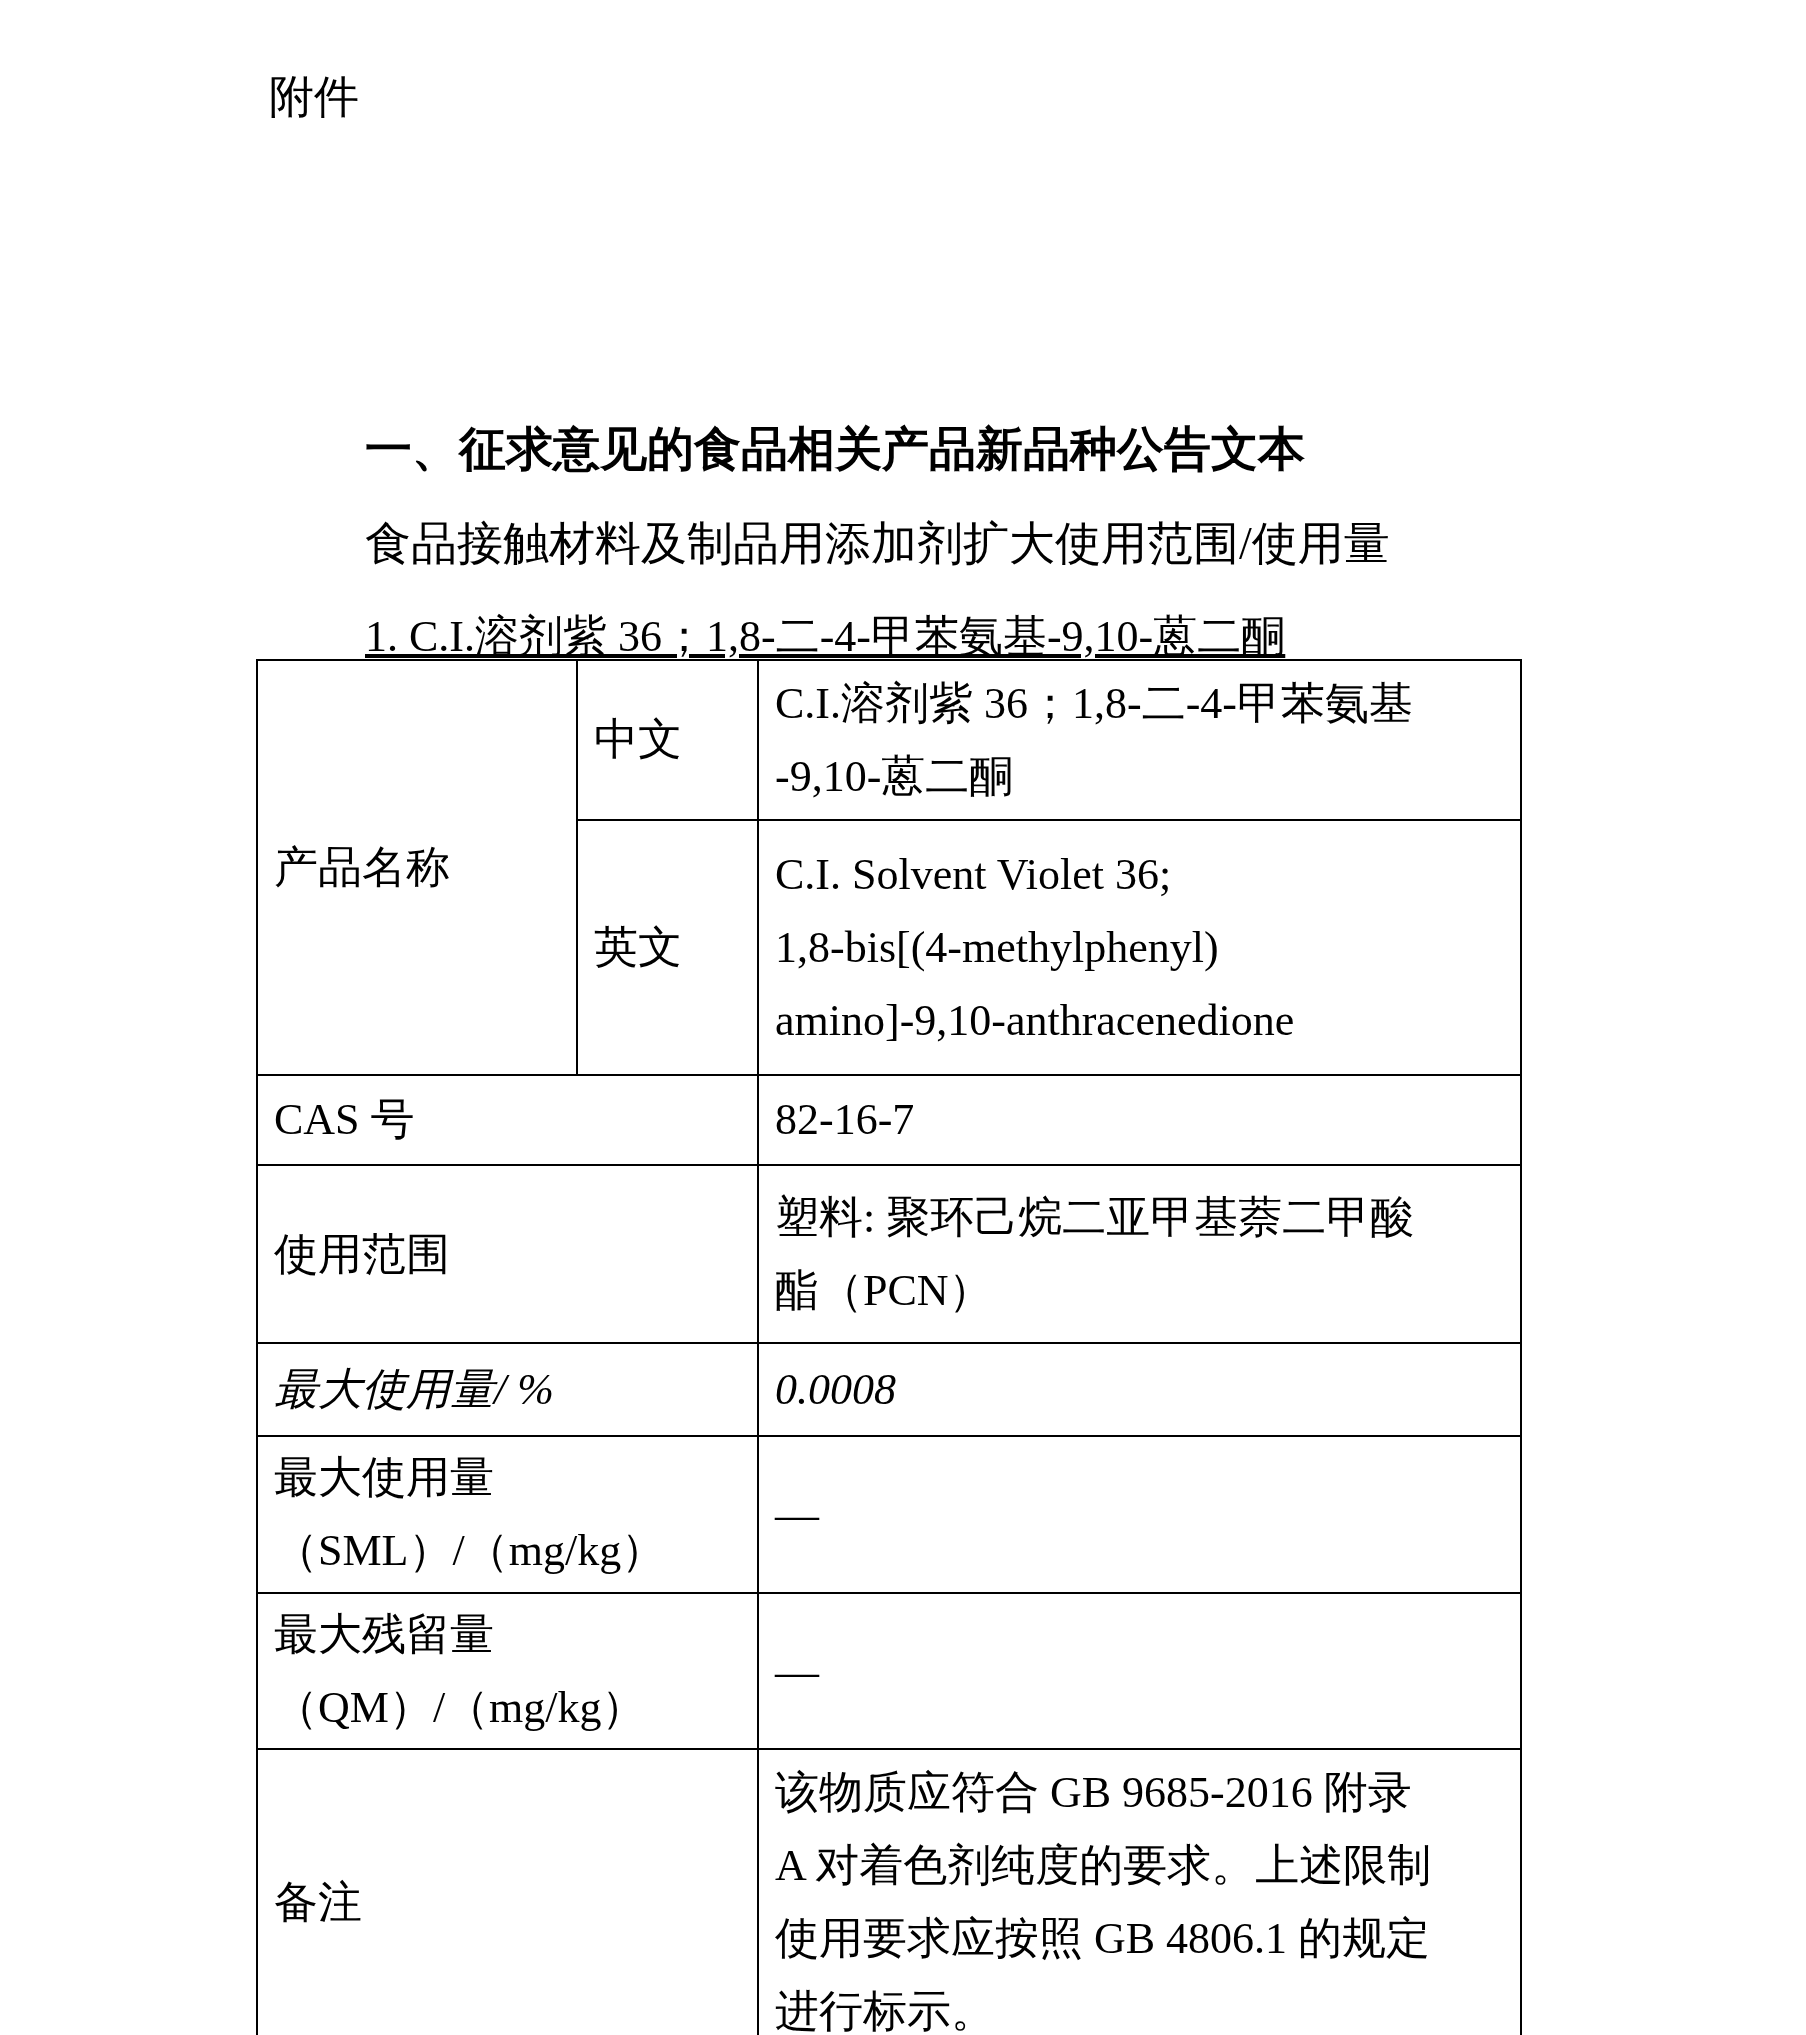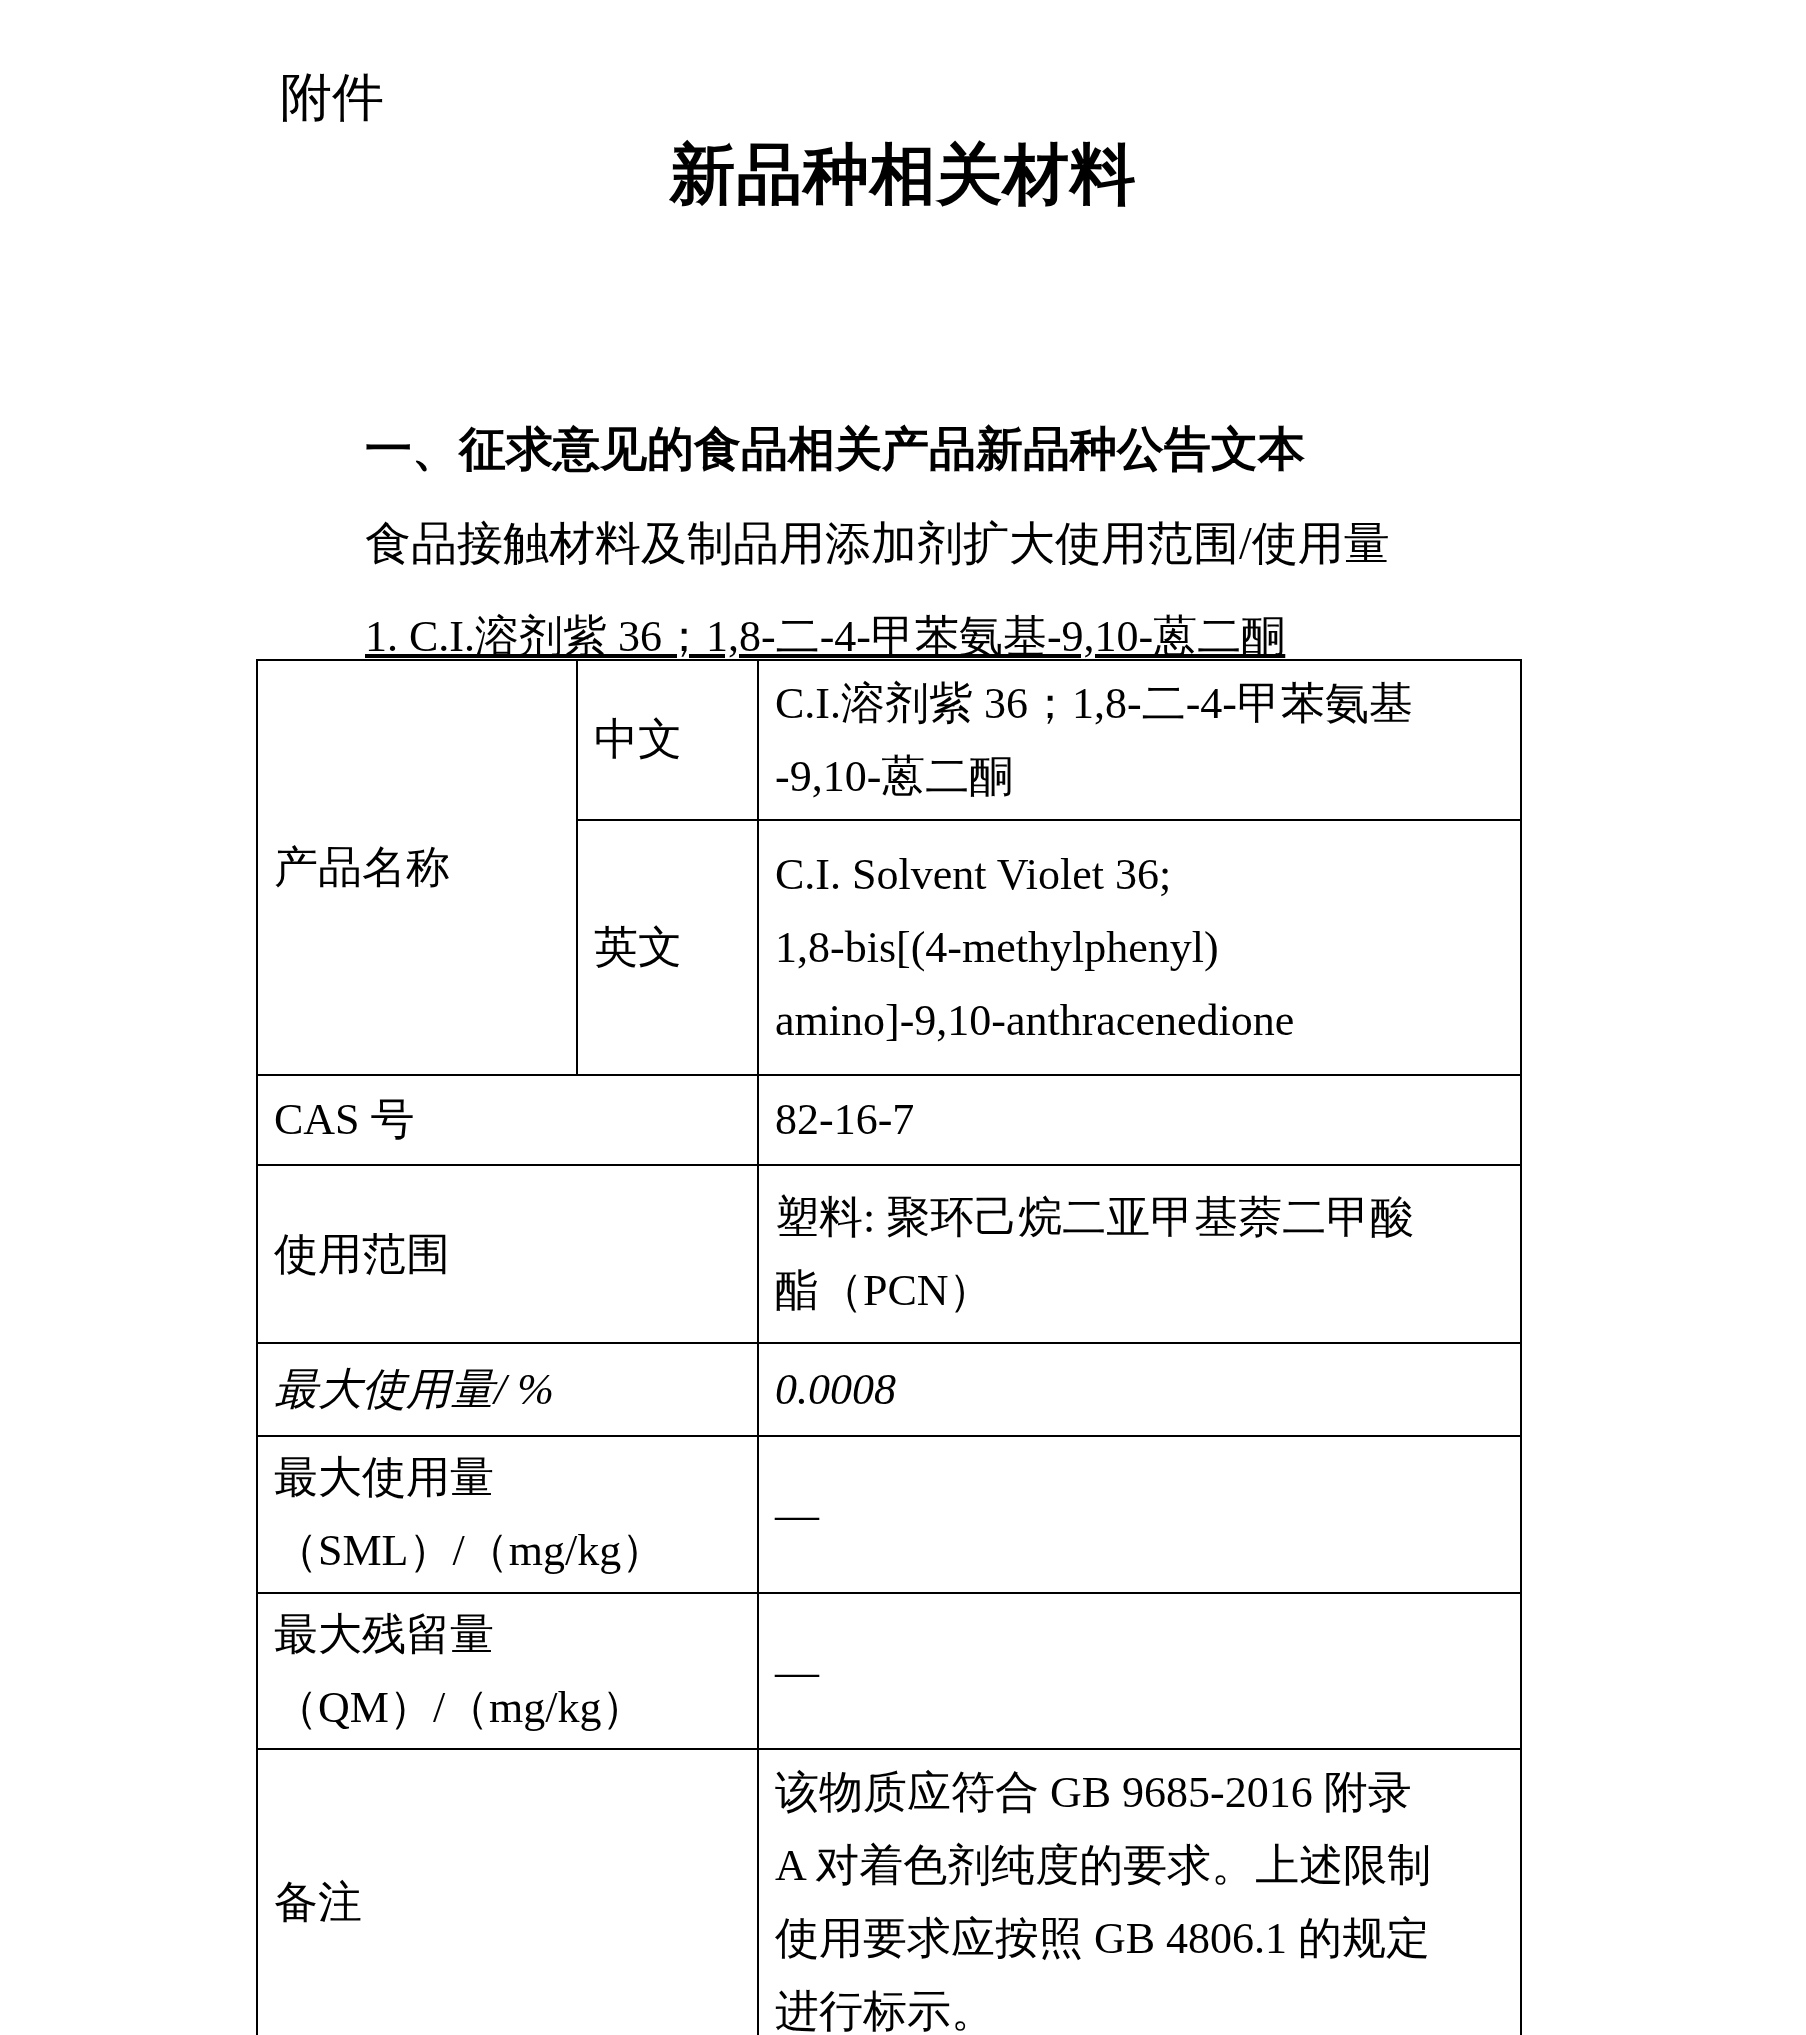--- a/index.html
+++ b/index.html
@@ -10,24 +10,24 @@
   body {
     position: relative;
     width: 1806px;
     height: 2035px;
     overflow: hidden;
     color: #000000;
     font-family: "Liberation Serif", "DejaVu Serif", serif;
   }
   .attachment-label {
     position: absolute;
-    left: 280px;
+    left: 269px;
     top: 64px;
     font-family: "Liberation Sans", "DejaVu Sans", sans-serif;
-    font-size: 52px;
+    font-size: 45px;
     line-height: 66px;
     white-space: nowrap;
   }
   .doc-title {
     position: absolute;
     left: 0;
     top: 130px;
     width: 100%;
     text-align: center;
     font-family: "Liberation Serif", "DejaVu Serif", serif;
@@ -92,21 +92,20 @@
   tr.row-sml td    { height: 142px; }
   tr.row-qm td     { height: 146px; }
   tr.row-remark td { height: 295px; }
 </style>
 </head>
 <body>
 
 <div class="attachment-label">附件</div>
 
 <div class="doc-title">
-  <div>新品种相关材料</div>
 </div>
 
 <div class="section-heading">一、征求意见的食品相关产品新品种公告文本</div>
 
 <div class="intro-paragraph">食品接触材料及制品用添加剂扩大使用范围/使用量</div>
 
 <div class="item-line">1. C.I.溶剂紫 36；1,8-二-4-甲苯氨基-9,10-蒽二酮</div>
 
 <table class="product-table">
   <colgroup>

